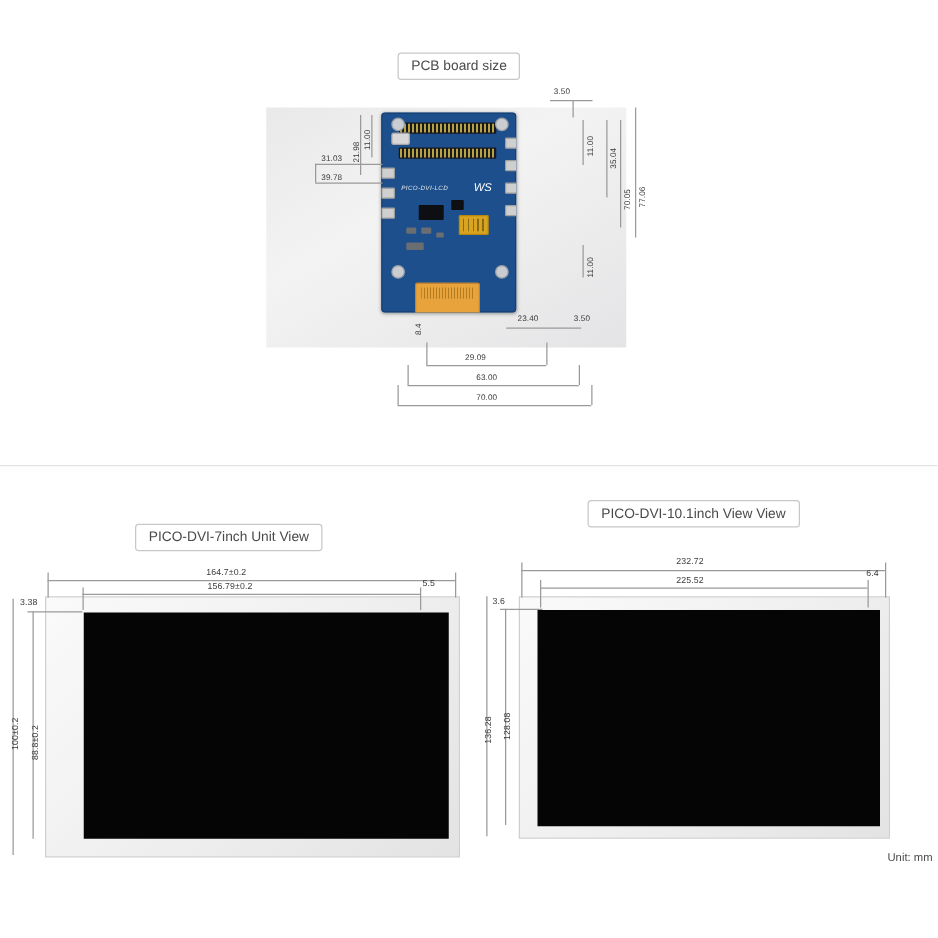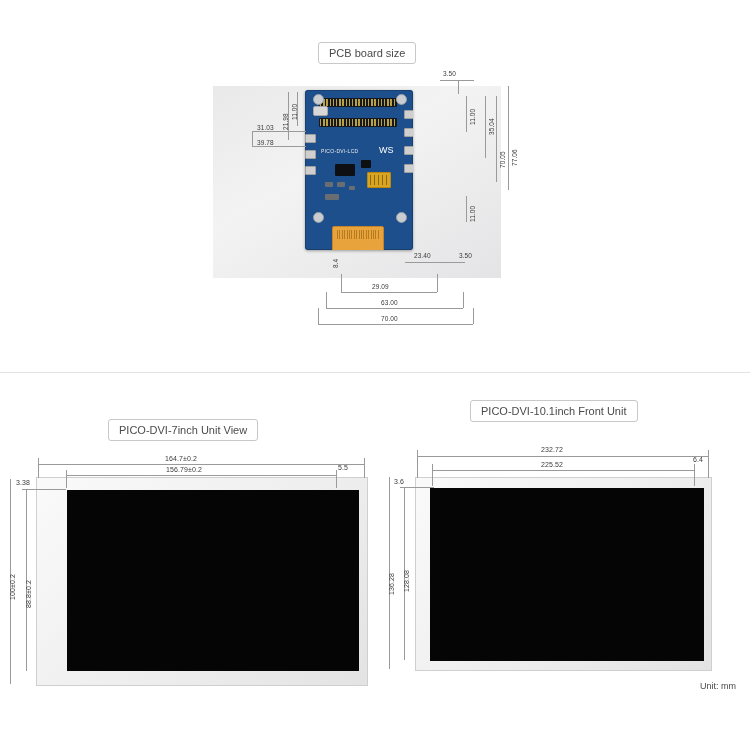--- a/index.html
+++ b/index.html
@@ -72,20 +72,21 @@
   #board {
     position: absolute;
     left: 92px;
     top: 4px;
     width: 108px;
     height: 160px;
     background: #1d4f8c;
     border-radius: 3px;
     box-shadow: 0 1px 3px rgba(0,0,0,.35);
     overflow: hidden;
+    font-style: italic;
   }
   #board .pcb-edge {
     position:absolute; inset:0;
     border: 1px solid #17406f;
     border-radius: 3px;
   }
   .hdr {
     position: absolute;
     background: #16181c;
     border-radius: 1px;
@@ -196,21 +197,21 @@
   }
   #panel10-active{
     position:absolute;
     left: 14px; top: 10px;
     width: 274px; height: 173px;
     background:#050505;
   }
 
   #unit-note {
     position:absolute;
-    right: 14px; top: 681px;
+    right: 4px; top: 681px;
     font-size: 9px;
     color:#4a4a4a;
   }
 </style>
 </head>
 <body>
 
 <div id="pcb-section">
 
   <div class="title-box" id="pcb-title">PCB board size</div>
@@ -332,21 +333,21 @@
 
   <div class="line-v thin" style="left:10px; top:479px; height:205px;"></div>
   <div class="dim-text vert" style="left:9px; top:600px; font-size:7px;">100±0.2</div>
 
   <div class="line-v thin" style="left:26px; top:489px; height:182px;"></div>
   <div class="dim-text vert" style="left:25px; top:608px; font-size:7px;">88.8±0.2</div>
 </div>
 
 <div id="panel10-section">
 
-  <div class="title-box" id="p10-title">PICO-DVI-10.1inch Front Unit</div>
+  <div class="title-box" id="p10-title">PICO-DVI-10.1inch View View</div>
 
   <div id="panel10-outer">
     <div id="panel10-active"></div>
   </div>
 
   <div class="line-h thin" style="left:417px; top:456px; width:291px;"></div>
   <div class="line-v thin" style="left:417px; top:450px; height:28px;"></div>
   <div class="line-v thin" style="left:708px; top:450px; height:28px;"></div>
   <div class="dim-text" style="left:541px; top:446px; font-size:7px;">232.72</div>
 

